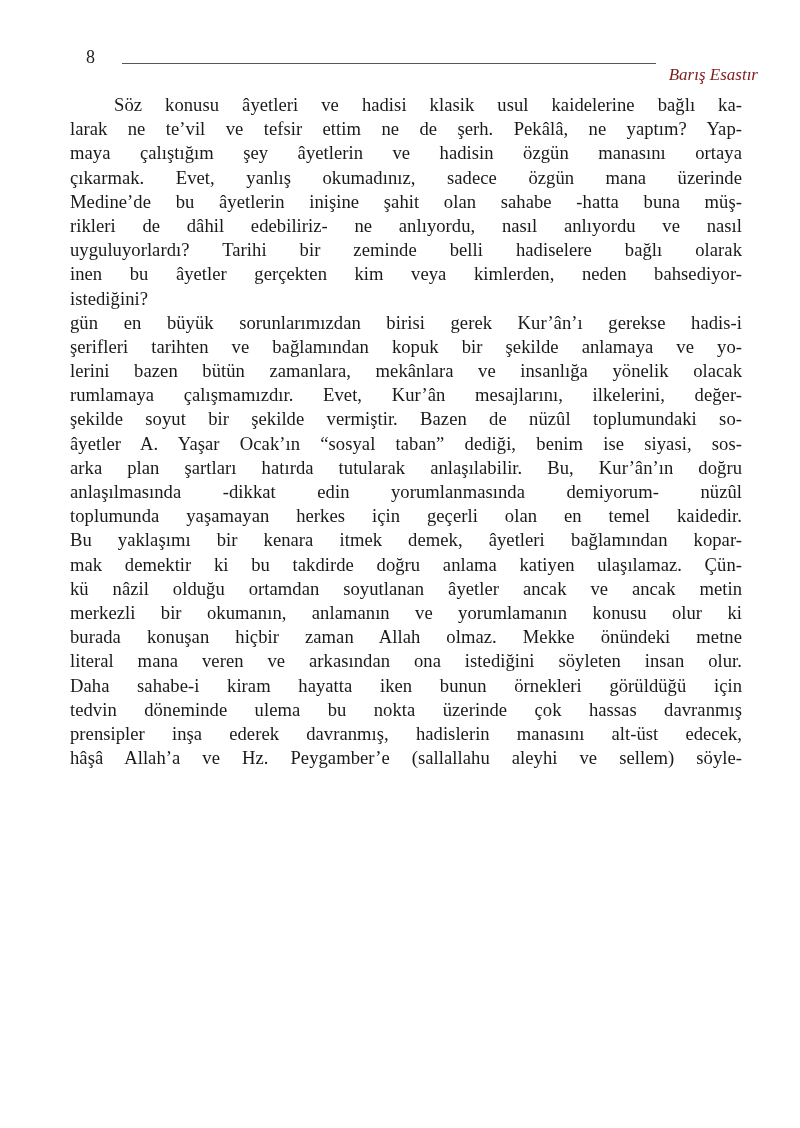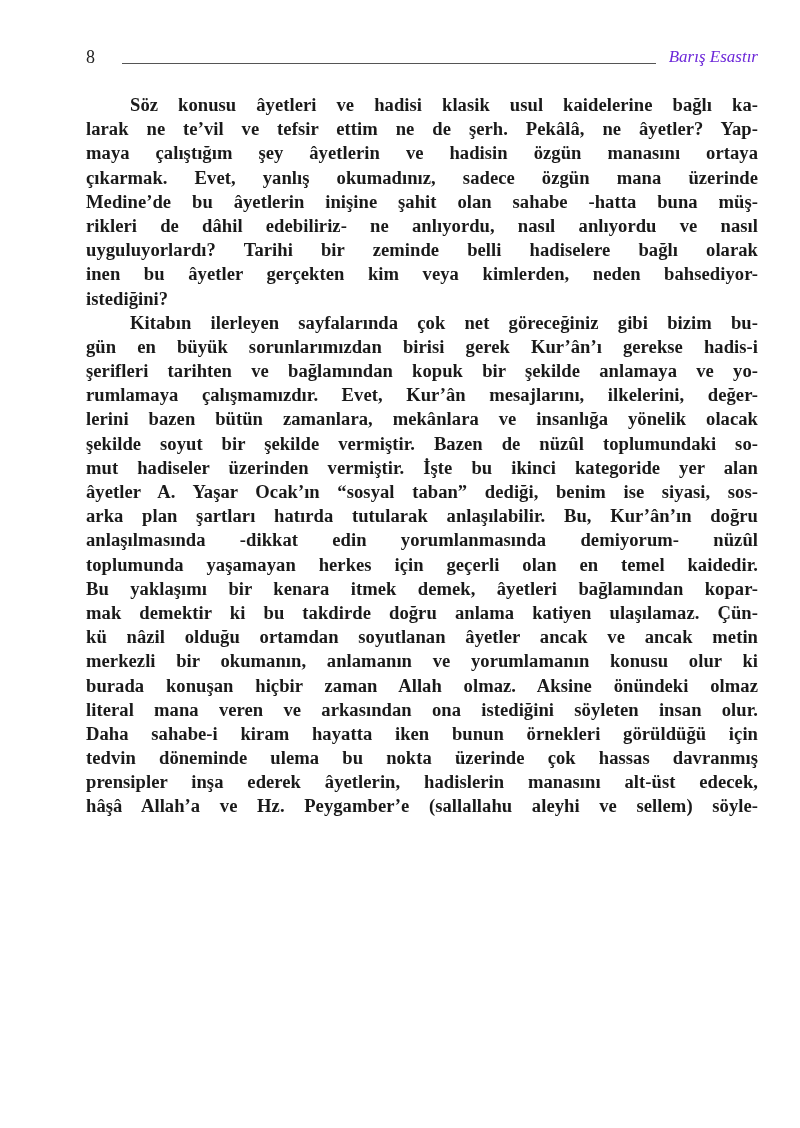--- a/index.html
+++ b/index.html
@@ -34,32 +34,31 @@
       position: absolute;
       left: 36px;
       right: 102px;
       top: 17px;
       height: 0;
       border-top: 1.2px solid #555;
     }
     .running-head {
       position: absolute;
       right: 0;
-      top: 0;
+      top: 18px;
       font-size: 17px;
       line-height: 22px;
       font-style: italic;
-      color: #6d28d9;
+      color: #7f1d1d;
     }
     .body-text {
       position: absolute;
-      left: 86px;
+      left: 70px;
       top: 93px;
       width: 672px;
-      font-weight: bold;
     }
     .line {
       display: block;
       height: 24.2px;
       line-height: 24.2px;
       font-size: 18.6px;
       white-space: nowrap;
       text-align: justify;
       text-align-last: justify;
       letter-spacing: 0.05px;
@@ -76,45 +75,43 @@
 
 <div class="page-header">
   <span class="page-number">8</span>
   <div class="header-rule"></div>
   <span class="running-head">Barış Esastır</span>
 </div>
 
 <div class="body-text">
   <div class="paragraph">
     <span class="line indent">Söz konusu âyetleri ve hadisi klasik usul kaidelerine bağlı ka-</span>
-    <span class="line">larak ne te’vil ve tefsir ettim ne de şerh. Pekâlâ, ne âyetler? Yap-</span>
+    <span class="line">larak ne te’vil ve tefsir ettim ne de şerh. Pekâlâ, ne yaptım? Yap-</span>
     <span class="line">maya çalıştığım şey âyetlerin ve hadisin özgün manasını ortaya</span>
     <span class="line">çıkarmak. Evet, yanlış okumadınız, sadece özgün mana üzerinde</span>
     <span class="line">Medine’de bu âyetlerin inişine şahit olan sahabe -hatta buna müş-</span>
     <span class="line">rikleri de dâhil edebiliriz- ne anlıyordu, nasıl anlıyordu ve nasıl</span>
     <span class="line">uyguluyorlardı? Tarihi bir zeminde belli hadiselere bağlı olarak</span>
     <span class="line">inen bu âyetler gerçekten kim veya kimlerden, neden bahsediyor-</span>
     <span class="line last">istediğini?</span>
   </div>
   <div class="paragraph">
-    <span class="line indent">Kitabın ilerleyen sayfalarında çok net göreceğiniz gibi bizim bu-</span>
     <span class="line">gün en büyük sorunlarımızdan birisi gerek Kur’ân’ı gerekse hadis-i</span>
     <span class="line">şerifleri tarihten ve bağlamından kopuk bir şekilde anlamaya ve yo-</span>
+    <span class="line">lerini bazen bütün zamanlara, mekânlara ve insanlığa yönelik olacak</span>
     <span class="line">rumlamaya çalışmamızdır. Evet, Kur’ân mesajlarını, ilkelerini, değer-</span>
-    <span class="line">lerini bazen bütün zamanlara, mekânlara ve insanlığa yönelik olacak</span>
     <span class="line">şekilde soyut bir şekilde vermiştir. Bazen de nüzûl toplumundaki so-</span>
-    <span class="line">mut hadiseler üzerinden vermiştir. İşte bu ikinci kategoride yer alan</span>
     <span class="line">âyetler A. Yaşar Ocak’ın “sosyal taban” dediği, benim ise siyasi, sos-</span>
     <span class="line">arka plan şartları hatırda tutularak anlaşılabilir. Bu, Kur’ân’ın doğru</span>
     <span class="line">anlaşılmasında -dikkat edin yorumlanmasında demiyorum- nüzûl</span>
     <span class="line">toplumunda yaşamayan herkes için geçerli olan en temel kaidedir.</span>
     <span class="line">Bu yaklaşımı bir kenara itmek demek, âyetleri bağlamından kopar-</span>
     <span class="line">mak demektir ki bu takdirde doğru anlama katiyen ulaşılamaz. Çün-</span>
     <span class="line">kü nâzil olduğu ortamdan soyutlanan âyetler ancak ve ancak metin</span>
     <span class="line">merkezli bir okumanın, anlamanın ve yorumlamanın konusu olur ki</span>
-    <span class="line">burada konuşan hiçbir zaman Allah olmaz. Aksine önündeki olmaz</span>
+    <span class="line">burada konuşan hiçbir zaman Allah olmaz. Mekke önündeki metne</span>
     <span class="line">literal mana veren ve arkasından ona istediğini söyleten insan olur.</span>
     <span class="line">Daha sahabe-i kiram hayatta iken bunun örnekleri görüldüğü için</span>
     <span class="line">tedvin döneminde ulema bu nokta üzerinde çok hassas davranmış</span>
-    <span class="line">prensipler inşa ederek âyetlerin, hadislerin manasını alt-üst edecek,</span>
+    <span class="line">prensipler inşa ederek davranmış, hadislerin manasını alt-üst edecek,</span>
     <span class="line">hâşâ Allah’a ve Hz. Peygamber’e (sallallahu aleyhi ve sellem) söyle-</span>
   </div>
 </div>
 
 </body></html>

